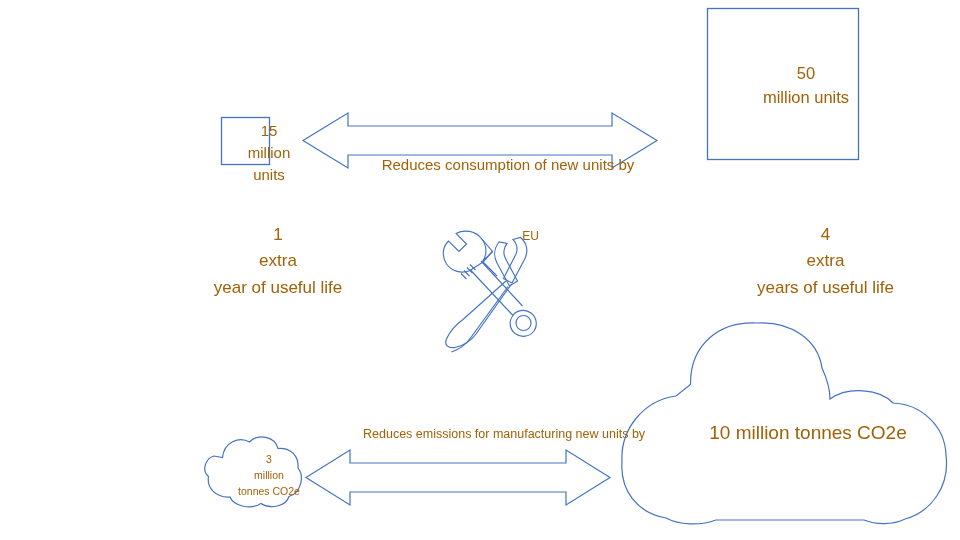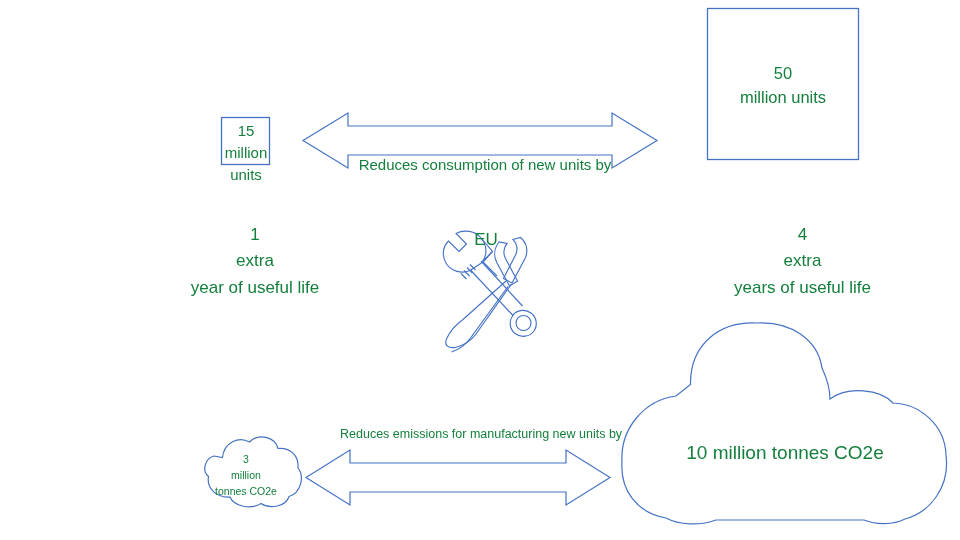--- a/index.html
+++ b/index.html
@@ -22,25 +22,26 @@
     height: 540px;
   }
   .svg-layer {
     position: absolute;
     left: 0; top: 0;
     width: 960px;
     height: 540px;
   }
   .txt {
     position: absolute;
-    color: #15803d;
+    color: #a16207;
     text-align: center;
     line-height: 1.32;
     white-space: pre;
     font-weight: 400;
+    padding-left: 23px;
   }
 
   
   #units-small-label {
     left: 212px; top: 120px;
     width: 68px;
     font-size: 15px;
     line-height: 1.45;
   }
   
@@ -67,39 +68,40 @@
   #life-right-label {
     left: 695px; top: 222px;
     width: 215px;
     font-size: 17px;
     line-height: 1.55;
   }
   
   #eu-label {
     left: 456px; top: 229px;
     width: 60px;
-    font-size: 17px;
+    font-size: 12px;
+    text-align: right;
   }
   
   #bottom-arrow-caption {
     left: 320px; top: 426px;
     width: 280px;
     font-size: 12.5px;
     margin-left: 20px;
   }
   
   #co2-small-label {
     left: 196px; top: 452px;
     width: 100px;
     font-size: 10.5px;
     line-height: 1.5;
   }
   
   #co2-large-label {
-    left: 640px; top: 440px;
+    left: 640px; top: 420px;
     width: 290px;
     font-size: 19px;
   }
 </style>
 </head>
 <body>
 
 <div class="stage">
 
   <svg class="svg-layer" viewBox="0 0 960 540">

